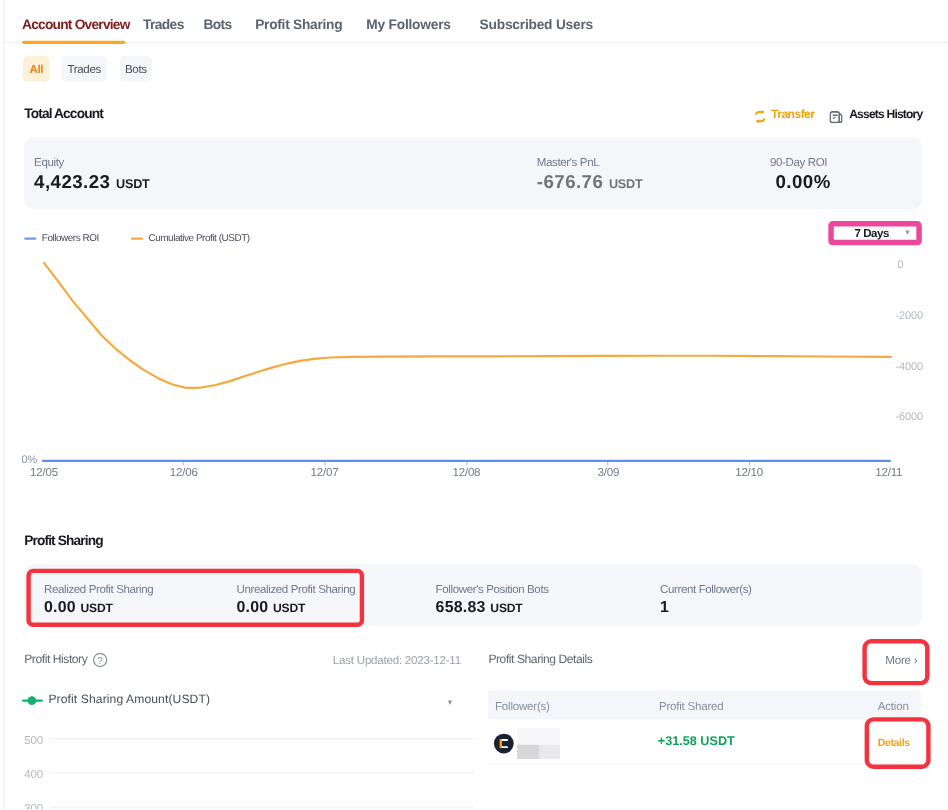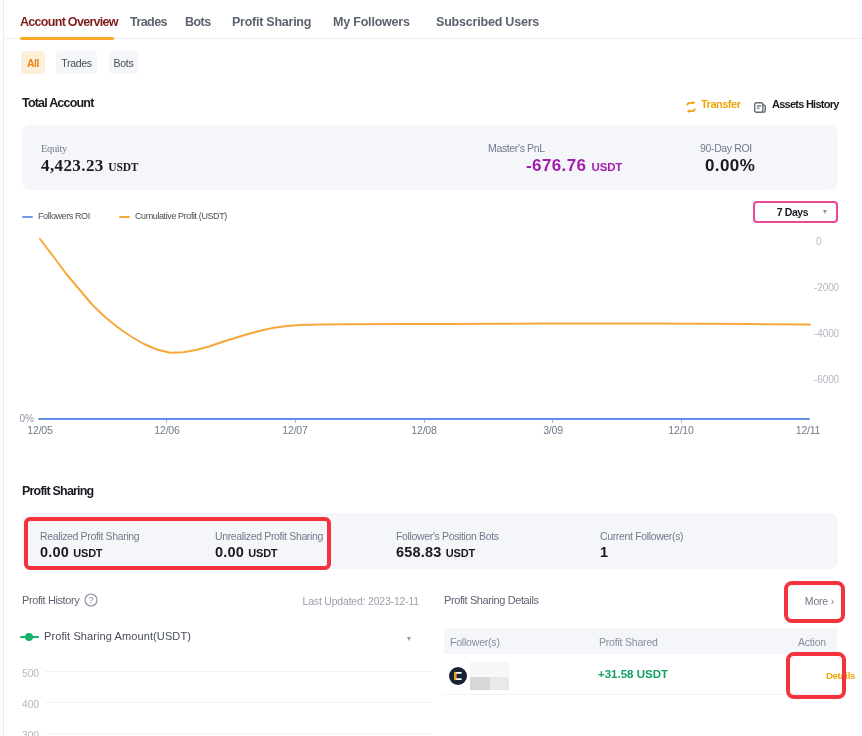--- a/index.html
+++ b/index.html
@@ -51,38 +51,38 @@
   <div class="abs" style="left:754px;top:99px;">
     <svg width="12" height="11" viewBox="0 0 12 11" fill="none">
       <rect x="0.7" y="0.7" width="8.2" height="9.6" rx="1.8" stroke="#636b77" stroke-width="1.4"></rect>
       <path d="M3 3.8 H7.4 M3 6.2 H5.4" stroke="#636b77" stroke-width="1.2"></path>
       <path d="M9.2 2.3 L11.3 4 V8.6 C11.3 9.6 10.5 10.3 9.5 10.3 H8.6" stroke="#636b77" stroke-width="1.4" fill="none"></path>
     </svg>
   </div>
   <div class="abs" style="left:772px;top:98px;font-size:11px;font-weight:bold;color:#181a20;letter-spacing:-0.75px;line-height:12px;">Assets History</div>
 
   <div class="abs" style="left:22px;top:125px;width:816px;height:65px;background:#f5f6fa;border-radius:8px;"></div>
-  <div class="abs" style="left:41px;top:142px;font-family:Liberation Serif, serif;">
+  <div class="abs" style="left:31px;top:142px;">
       <div class="lbl">Equity</div>
       <div class="val" style="margin-top:1px;">4,423.23 <span class="u">USDT</span></div>
     </div>
   <div class="abs" style="left:488px;top:142px;">
       <div class="lbl">Master's PnL</div>
-      <div class="val" style="margin-top:1px;color:#a21caf;margin-left:38px;">-676.76 <span class="u">USDT</span></div>
+      <div class="val" style="margin-top:1px;color:#737373;">-676.76 <span class="u">USDT</span></div>
     </div>
   <div class="abs" style="left:700px;top:142px;">
       <div class="lbl">90-Day ROI</div>
       <div class="val" style="margin-top:1px;margin-left:5px;">0.00%</div>
     </div>
 
   <div class="abs" style="left:22px;top:216px;width:11px;height:2px;background:#6d9ce8;border-radius:1px;"></div>
   <div class="abs" style="left:38px;top:211px;font-size:9px;letter-spacing:-0.4px;color:#474d57;">Followers ROI</div>
   <div class="abs" style="left:119px;top:216px;width:11px;height:2px;background:#f5ab3d;border-radius:1px;"></div>
   <div class="abs" style="left:135px;top:211px;font-size:9px;letter-spacing:-0.4px;color:#474d57;">Cumulative Profit (USDT)</div>
-  <div class="abs" style="left:753px;top:201px;width:85px;height:22px;border:2px solid #ec4899;border-radius:4px;background:#fff;display:flex;align-items:center;justify-content:center;font-size:10.5px;font-weight:bold;letter-spacing:-0.4px;padding-right:6px;">7 Days</div>
+  <div class="abs" style="left:753px;top:201px;width:85px;height:22px;border:5px solid #ec4899;border-radius:4px;background:#fff;display:flex;align-items:center;justify-content:center;font-size:10.5px;font-weight:bold;letter-spacing:-0.4px;padding-right:6px;">7 Days</div>
   <div class="abs" style="left:823px;top:207px;color:#929aa5;font-size:8px;">▾</div>
 
   <svg class="abs" style="left:0;top:225px;" width="862" height="215" viewBox="0 0 862 215">
     <polyline points="40,14 53,31 66,48.5 79,64 92,79.5 105,92 118,102.5 131,111.5 144,119 157,124.5 170,127.7 183,127.3 196,125 209,121.5 222,117 235,113 248,109 261,105.5 274,102.8 287,101 300,100 320,99.4 350,99.2 400,99 450,98.9 500,98.8 550,98.6 600,98.4 650,98.4 700,98.7 750,99.1 810,99.4" stroke="#f7a83a" stroke-width="2" fill="none" stroke-linecap="round" stroke-linejoin="round"></polyline>
   </svg>
   <div class="ylab" style="left:816px;top:236px;">0</div>
   <div class="ylab" style="top:282px;">-2000</div>
   <div class="ylab" style="top:328px;">-4000</div>
   <div class="ylab" style="top:374px;">-6000</div>
 
@@ -155,15 +155,15 @@
   <div class="abs" style="left:449px;top:667px;width:18px;height:18px;border-radius:50%;background:#1b2134;">
     <svg width="18" height="18" viewBox="0 0 18 18" style="position:absolute;left:0;top:0;">
       <path d="M5.4 4.9 H12.6 V6.7 H7.3 V11.3 H12.6 V13.1 H5.4 Z" fill="#fff"></path>
       <rect x="5.4" y="4.9" width="1.9" height="8.2" fill="#f0a30a"></rect>
     </svg>
   </div>
   <div class="abs" style="left:470px;top:662px;width:39px;height:15px;background:#f7f7f9;"></div>
   <div class="abs" style="left:470px;top:677px;width:20px;height:13px;background:#d7d7d9;"></div>
   <div class="abs" style="left:490px;top:677px;width:19px;height:13px;background:#e9e9eb;"></div>
   <div class="abs" style="left:598px;top:668px;font-size:11.5px;font-weight:bold;color:#12a05f;letter-spacing:0;line-height:12px;">+31.58 USDT</div>
-  <div class="abs" style="left:786px;top:670px;width:41px;text-align:right;font-size:9.5px;font-weight:bold;color:#f0a30a;letter-spacing:-0.3px;line-height:11px;margin-left:28px;">Details</div>
+  <div class="abs" style="left:786px;top:670px;width:41px;text-align:right;font-size:9.5px;font-weight:bold;color:#f0a30a;letter-spacing:-0.3px;line-height:11px;">Details</div>
   <div class="redbox" style="left:786px;top:652px;width:60px;height:47px;"></div>
 </div>
 
 </body></html>

